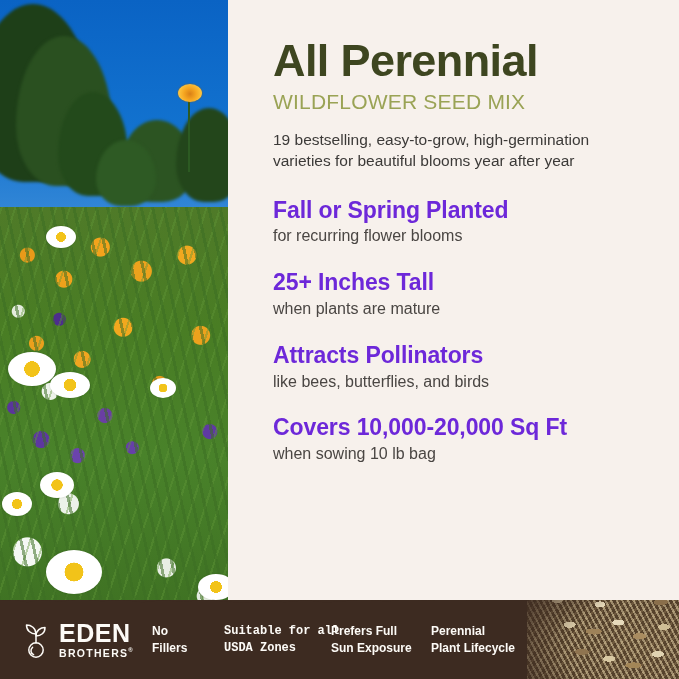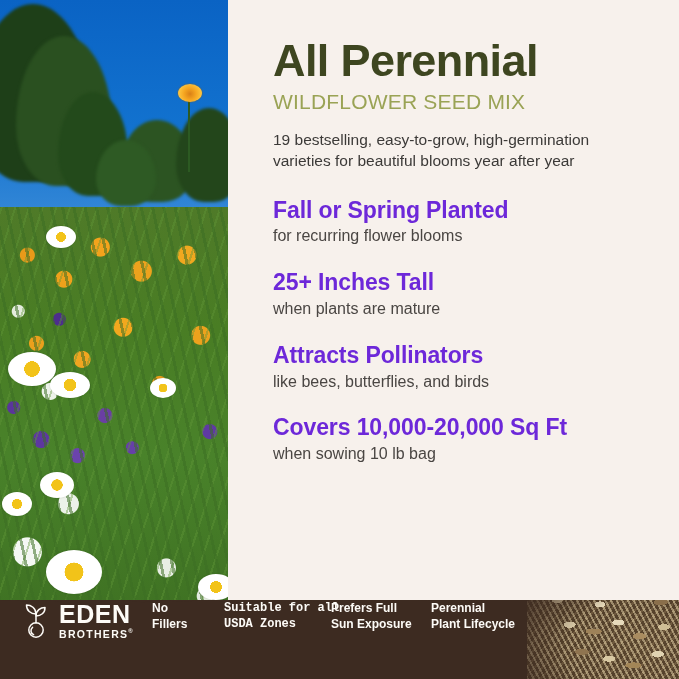--- a/index.html
+++ b/index.html
@@ -217,21 +217,21 @@
       repeating-linear-gradient(-48deg, rgba(180,156,115,.45) 0 2px, rgba(70,52,34,.5) 2px 6px),
       radial-gradient(ellipse 110% 90% at 80% 70%, #6b543a 0%, #4a3826 62%, rgba(61,43,33,0) 100%);
     -webkit-mask-image: radial-gradient(ellipse 104% 92% at 82% 74%, #000 0%, #000 52%, rgba(0,0,0,.55) 74%, transparent 100%);
     mask-image: radial-gradient(ellipse 104% 92% at 82% 74%, #000 0%, #000 52%, rgba(0,0,0,.55) 74%, transparent 100%);
   }
   .footer-inner {
     position: absolute;
     left: 0; top: 0;
     width: 679px; height: 79px;
     display: flex;
-    align-items: flex-start;
+    align-items: center;
     padding-left: 20px;
   }
   .logo {
     display: flex;
     align-items: center;
     gap: 7px;
     width: 132px;
     flex: 0 0 auto;
   }
   .logo-mark { width: 32px; height: 40px; flex: 0 0 auto; }

